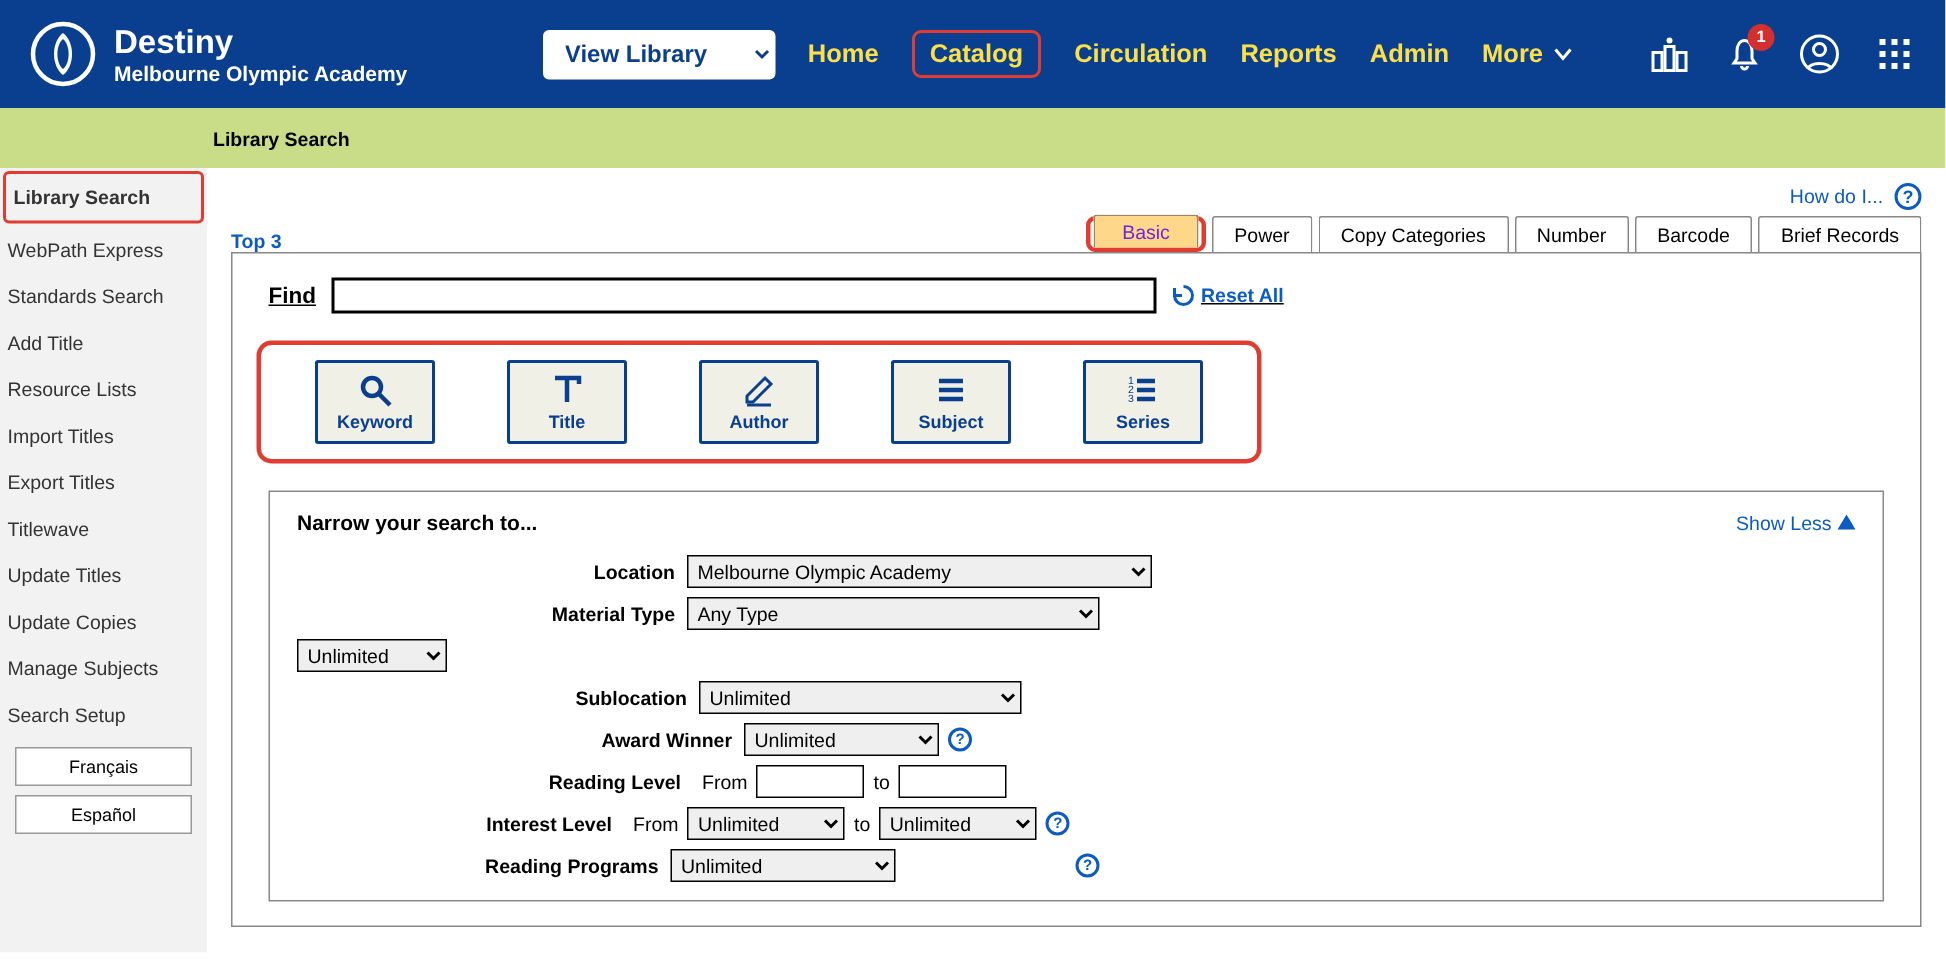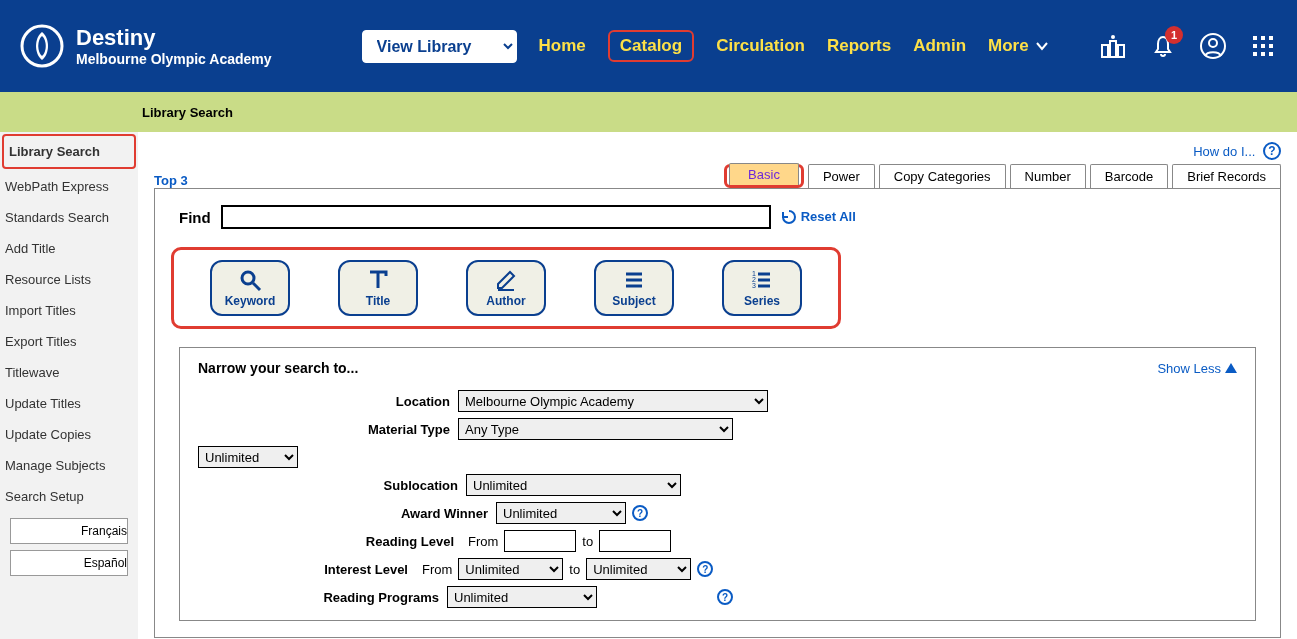--- a/index.html
+++ b/index.html
@@ -1,19 +1,19 @@
 <!DOCTYPE html>
 <html><head>
 <meta charset="utf-8">
 <style>
   * { box-sizing: border-box; margin: 0; padding: 0; }
   body { font-family: Arial, Helvetica, sans-serif; font-size: 13px; background: #fff; width: 1297px; }
   
   
-  .header { background: #0a3f8f; color: #fff; height: 92px; display: flex; align-items: center; padding: 0 20px; }
+  .header { background: #0a3f8f; color: #fff; height: 72px; display: flex; align-items: center; padding: 0 20px; }
   .logo-box { display: flex; align-items: center; gap: 12px; }
   .logo-svg { width: 44px; height: 44px; }
   .brand { display: flex; flex-direction: column; }
   .brand-title { font-size: 22px; font-weight: bold; }
   .brand-sub { font-size: 14px; font-weight: bold; }
   .nav { display: flex; align-items: center; margin-left: 90px; gap: 22px; font-size: 17px; font-weight: bold; }
   .nav-select { background: #fff; color: #0a3f8f; font-weight: bold; font-size: 16px; padding: 6px 28px 6px 10px; border: 1px solid #fff; border-radius: 4px; cursor: pointer; }
   .nav-item { color: #fde047; cursor: pointer; }
   .nav-item.active { border: 2px solid #e03c31; border-radius: 6px; padding: 4px 10px; }
   .nav-more { display: flex; align-items: center; gap: 6px; }
@@ -22,45 +22,45 @@
   .badge { position: absolute; top: -6px; right: -6px; background: #d32f2f; color: #fff; border-radius: 50%; width: 18px; height: 18px; font-size: 11px; display: flex; align-items: center; justify-content: center; font-weight: bold; }
   
   
   .subheader { background: #c9dc87; height: 40px; display: flex; align-items: center; padding-left: 142px; font-size: 13px; font-weight: bold; }
   
   
   .layout { display: flex; }
   .sidebar { width: 138px; background: #f2f2f2; min-height: 523px; padding: 0; border-right: 0; }
   .sidebar-item { padding: 8px 0 8px 5px; font-size: 13px; color: #333; cursor: pointer; }
   .sidebar-item.active { border: 2px solid #e03c31; border-radius: 4px; font-weight: bold; margin: 2px 2px; }
-  .lang-btn { display: block; margin: 6px auto; width: 118px; background: #fff; border: 1px solid #999; padding: 5px 0; text-align: right; font-size: 12px; cursor: pointer; }
+  .lang-btn { display: block; margin: 6px auto; width: 118px; background: #fff; border: 1px solid #999; padding: 5px 0; text-align: center; font-size: 12px; cursor: pointer; }
   
   
   .main { flex: 1; padding: 10px 16px; }
   .helplink { text-align: right; color: #0a5bc4; font-size: 13px; cursor: pointer; }
   .helplink span { vertical-align: middle; }
   .qmark { display: inline-flex; width: 18px; height: 18px; border: 2px solid #0a5bc4; border-radius: 50%; align-items: center; justify-content: center; font-weight: bold; color: #0a5bc4; font-size: 12px; margin-left: 4px; }
   
   .toprow { display: flex; align-items: flex-end; margin-top: 4px; }
   .top10 { color: #0a5bc4; font-weight: bold; font-size: 13px; cursor: pointer; }
   .tabs { margin-left: auto; display: flex; }
   .tab { border: 1px solid #888; border-bottom: none; padding: 4px 14px; font-size: 13px; background: #fff; cursor: pointer; margin-left: 4px; border-radius: 2px 2px 0 0; }
   .tab.active-wrap { border: 3px solid #e03c31; border-radius: 6px; padding: 0; }
   .tab.active-inner { border: 1px solid #888; border-bottom: none; background: #ffd78a; color: #6d28d9; padding: 3px 18px; margin: 2px; }
   
   .panel { border: 1px solid #888; padding: 16px 24px; }
   
-  .findrow { display: flex; align-items: center; gap: 10px; margin-bottom: 18px; }
+  .findrow { display: flex; align-items: center; gap: 10px; margin-bottom: 18px; text-decoration: underline; }
   .findlabel { font-weight: bold; font-size: 15px; }
   .findinput { flex: 0 0 550px; border: 2px solid #000; height: 24px; padding: 2px 4px; font-size: 13px; }
   .reset { color: #0a5bc4; font-size: 13px; font-weight: bold; cursor: pointer; display: flex; align-items: flex-start; gap: 4px; }
   .reset-icon { width: 16px; height: 16px; }
   
   .searchbuttons { border: 3px solid #e03c31; border-radius: 10px; padding: 10px 12px; display: flex; justify-content: space-around; width: 670px; margin-left: -8px; margin-bottom: 18px; }
-  .sbtn { border: 2px solid #0a3f8f; border-radius: 12px; background: #f0f0e6; width: 80px; height: 56px; display: flex; flex-direction: column; align-items: center; justify-content: center; gap: 2px; cursor: pointer; }
+  .sbtn { border: 2px solid #0a3f8f; border-radius: 2px; background: #f0f0e6; width: 80px; height: 56px; display: flex; flex-direction: column; align-items: center; justify-content: center; gap: 2px; cursor: pointer; }
   .sbtn svg { width: 24px; height: 24px; }
   .sbtn-label { color: #0a3f8f; font-weight: bold; font-size: 12px; }
   
   .narrow { border: 1px solid #888; padding: 12px 18px; }
   .narrow-head { display: flex; align-items: center; margin-bottom: 14px; }
   .narrow-title { font-weight: bold; font-size: 14px; }
   .showless { margin-left: auto; color: #0a5bc4; font-size: 13px; cursor: pointer; display: flex; align-items: center; gap: 4px; }
   .tri-up { width: 0; height: 0; border-left: 6px solid transparent; border-right: 6px solid transparent; border-bottom: 10px solid #0a5bc4; }
   
   .form-rows { display: flex; flex-direction: column; gap: 6px; }

